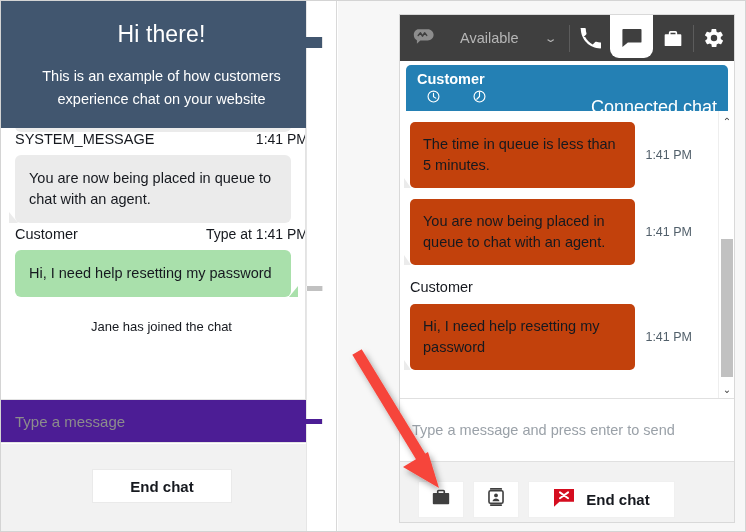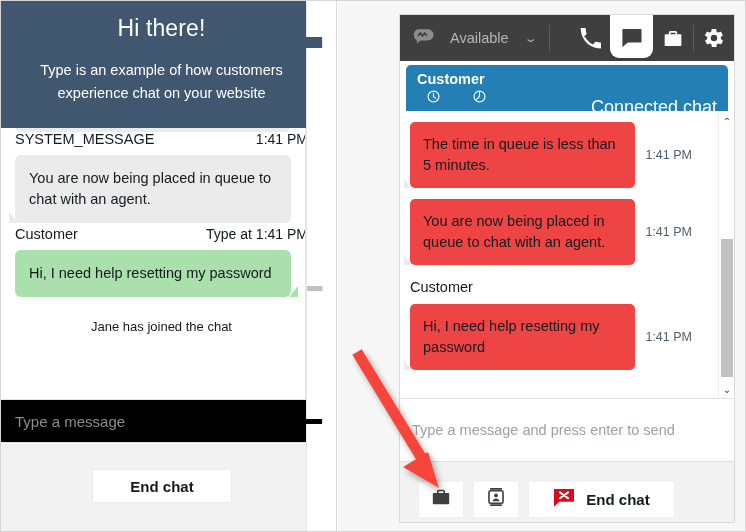--- a/index.html
+++ b/index.html
@@ -50,21 +50,21 @@
     background: #41566f;
     color: #ffffff;
     text-align: center;
     box-sizing: border-box;
     padding-top: 12px;
   }
   .cw-header .title {
     font-size: 23px;
     font-weight: 400;
     letter-spacing: .1px;
-    margin-top: 2px;
+    margin-top: 8px;
     margin-bottom: 17px;
   }
   .cw-header .subtitle {
     font-size: 14.5px;
     line-height: 23px;
     padding: 0 18px;
     font-weight: 400;
   }
 
   .cw-messages {
@@ -162,21 +162,21 @@
     height: 110px;
     background: #c1c1c1;
   }
 
   .cw-input {
     position: absolute;
     left: 0;
     top: 398px;
     width: 321px;
     height: 44px;
-    background: #000000;
+    background: #4c1d95;
     border-top: 1px solid #e3e3e3;
     border-bottom: 1px solid #e3e3e3;
     box-sizing: border-box;
     display: flex;
     align-items: center;
     padding-left: 14px;
     font-size: 15px;
     color: #8c8c8c;
   }
   .cw-footer {
@@ -258,21 +258,21 @@
     position: relative;
     height: 46px;
     background: #3f3f3f;
     display: flex;
     align-items: center;
     box-sizing: border-box;
   }
   .ccp-status {
     display: flex;
     align-items: center;
-    gap: 15px;
+    gap: 25px;
     padding-left: 13px;
     color: #b6b6b6;
     font-size: 14.5px;
     cursor: pointer;
   }
   .ccp-status .caret {
     font-size: 11px;
     color: #b6b6b6;
     margin-left: 2px;
     transform: scaleX(1.5);
@@ -340,21 +340,21 @@
     position: relative;
     height: 288px;
     background: #ffffff;
     border-bottom: 1px solid #e0e0e0;
     overflow: hidden;
     box-sizing: border-box;
   }
   .log-inner { padding: 0 10px 0 10px; width: 302px; box-sizing: border-box;}
   .agent-row { display: flex; align-items: flex-start; margin-top: 11px; }
   .agent-row .bub {
-    background: #ef4444;
+    background: #c2410c;
     border-radius: 5px;
     padding: 12px 13px;
     font-size: 14.5px;
     line-height: 21px;
     color: #16191f;
     max-width: 239px;
     position: relative;
     box-sizing: border-box;
   }
   .agent-row .bub::after {
@@ -465,21 +465,21 @@
 </head>
 <body>
 
 <div id="root">
 
   <div id="customer-widget">
     <div id="cw-inner">
 
       <div class="cw-header">
         <div class="title">Hi there!</div>
-        <div class="subtitle">Type is an example of how customers experience chat on your website</div>
+        <div class="subtitle">This is an example of how customers experience chat on your website</div>
       </div>
 
       <div class="cw-messages">
         <div class="cw-msgblock">
           <div class="cw-partial-bubble"></div>
 
           <div class="cw-meta">
             <span class="who">SYSTEM_MESSAGE</span>
             <span class="when"><span>1:41 PM</span></span>
           </div>

